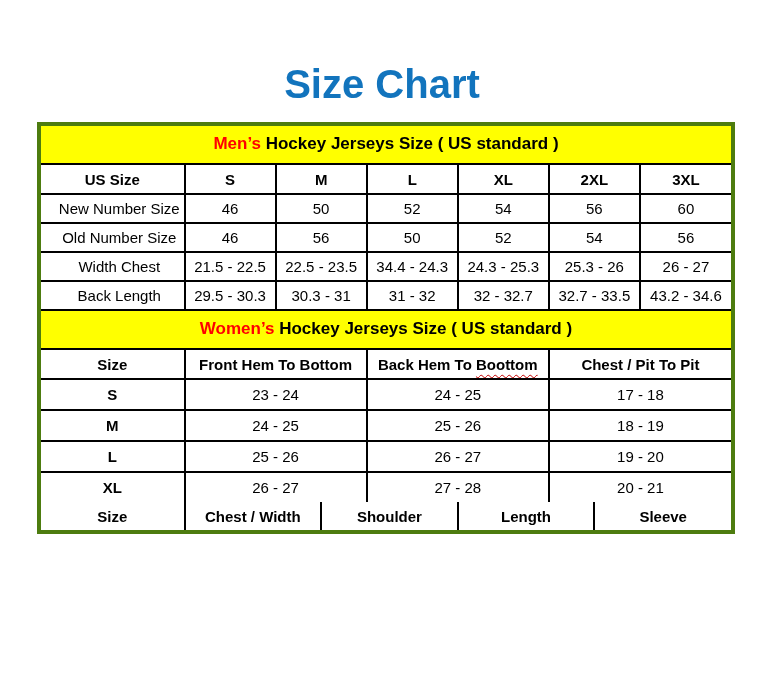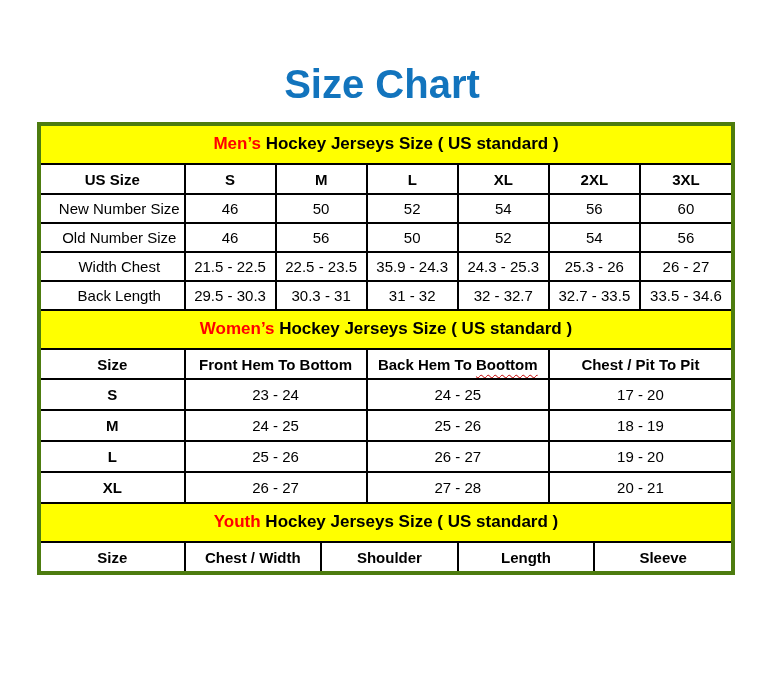--- a/index.html
+++ b/index.html
@@ -112,33 +112,33 @@
         <td>56</td>
         <td>50</td>
         <td>52</td>
         <td>54</td>
         <td>56</td>
       </tr>
       <tr>
         <td class="rowlabel">Width Chest</td>
         <td>21.5 - 22.5</td>
         <td>22.5 - 23.5</td>
-        <td>35.9 - 24.3</td>
+        <td>34.4 - 24.3</td>
         <td>24.3 - 25.3</td>
         <td>25.3 - 26</td>
         <td>26 - 27</td>
       </tr>
       <tr>
         <td class="rowlabel">Back Length</td>
         <td>29.5 - 30.3</td>
         <td>30.3 - 31</td>
         <td>31 - 32</td>
         <td>32 - 32.7</td>
         <td>32.7 - 33.5</td>
-        <td>33.5 - 34.6</td>
+        <td>43.2 - 34.6</td>
       </tr>
     </tbody>
       </table>
   </div>
 
   <div class="section">
     <div class="band"><span class="hl">Women’s</span><span> Hockey Jerseys Size ( US standard )</span></div>
     <table class="sec-table womens">
       <colgroup>
         <col style="width:20.8%">
@@ -150,21 +150,21 @@
           <tr class="head">
         <td>Size</td>
         <td>Front Hem To Bottom</td>
         <td><span>Back Hem To</span> <span class="sq">Boottom</span></td>
         <td>Chest / Pit To Pit</td>
       </tr>
       <tr>
         <td class="rowlabel">S</td>
         <td>23 - 24</td>
         <td>24 - 25</td>
-        <td>17 - 20</td>
+        <td>17 - 18</td>
       </tr>
       <tr>
         <td class="rowlabel">M</td>
         <td>24 - 25</td>
         <td>25 - 26</td>
         <td>18 - 19</td>
       </tr>
       <tr>
         <td class="rowlabel">L</td>
         <td>25 - 26</td>
@@ -175,21 +175,20 @@
         <td class="rowlabel">XL</td>
         <td>26 - 27</td>
         <td>27 - 28</td>
         <td>20 - 21</td>
       </tr>
     </tbody>
       </table>
   </div>
 
   <div class="section">
-    <div class="band"><span class="hl">Youth</span><span> Hockey Jerseys Size ( US standard )</span></div>
     <table class="sec-table youth">
       <colgroup>
         <col style="width:20.8%">
           <col style="width:19.8%">
           <col style="width:19.8%">
           <col style="width:19.8%">
           <col style="width:19.8%">
       </colgroup>
       <tbody>
           <tr class="head">

